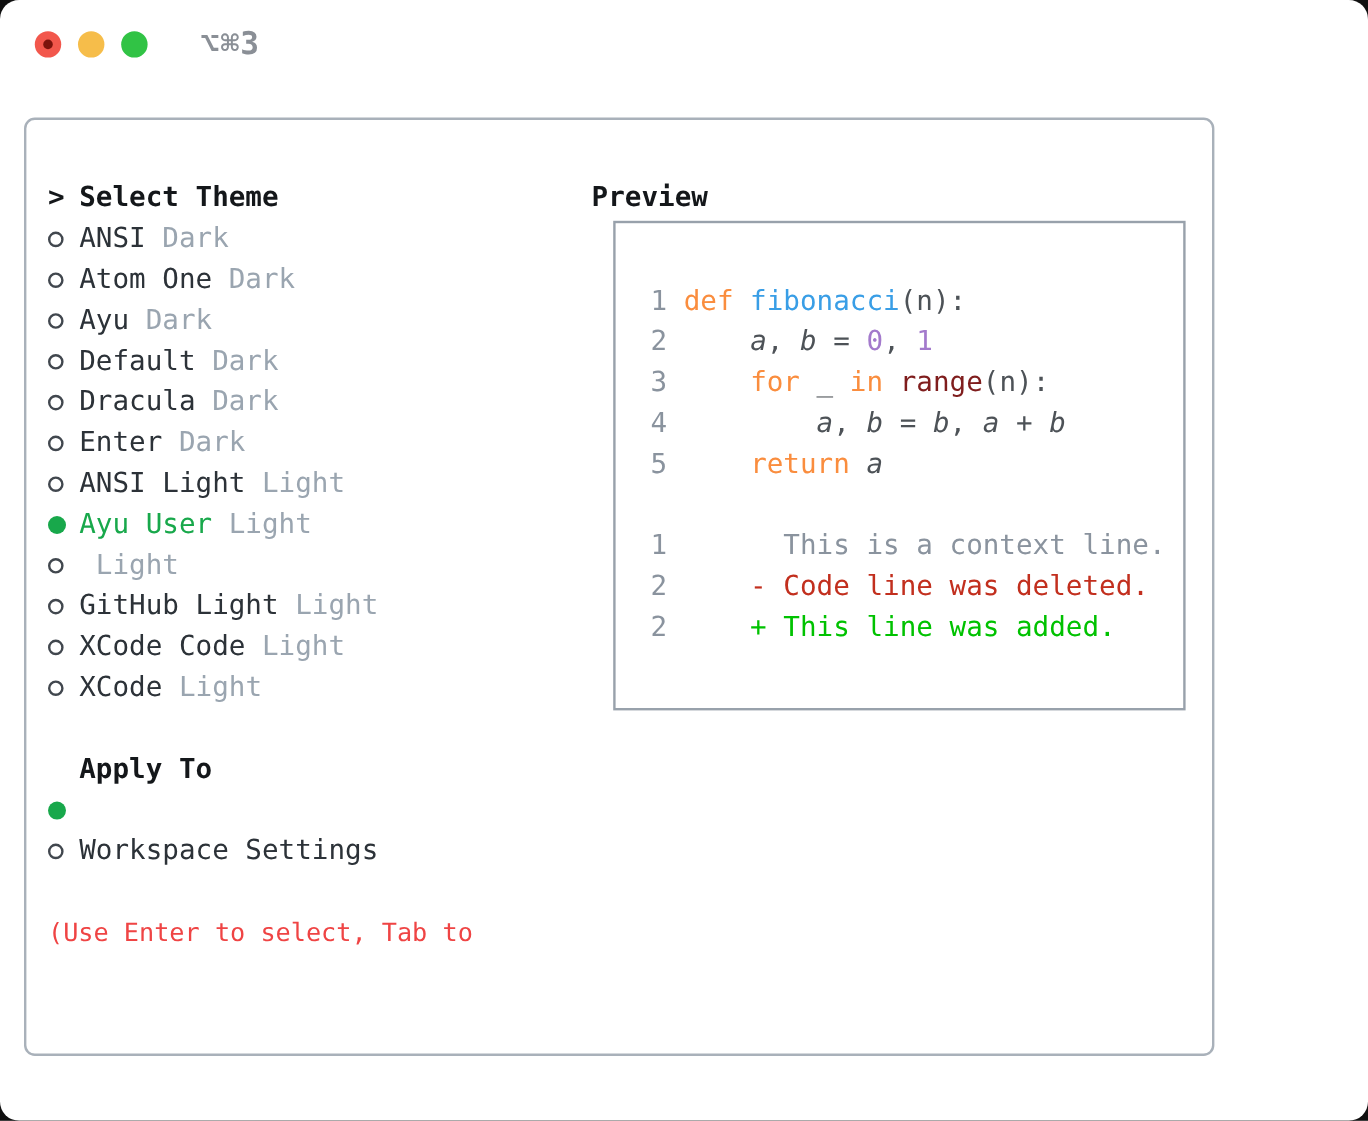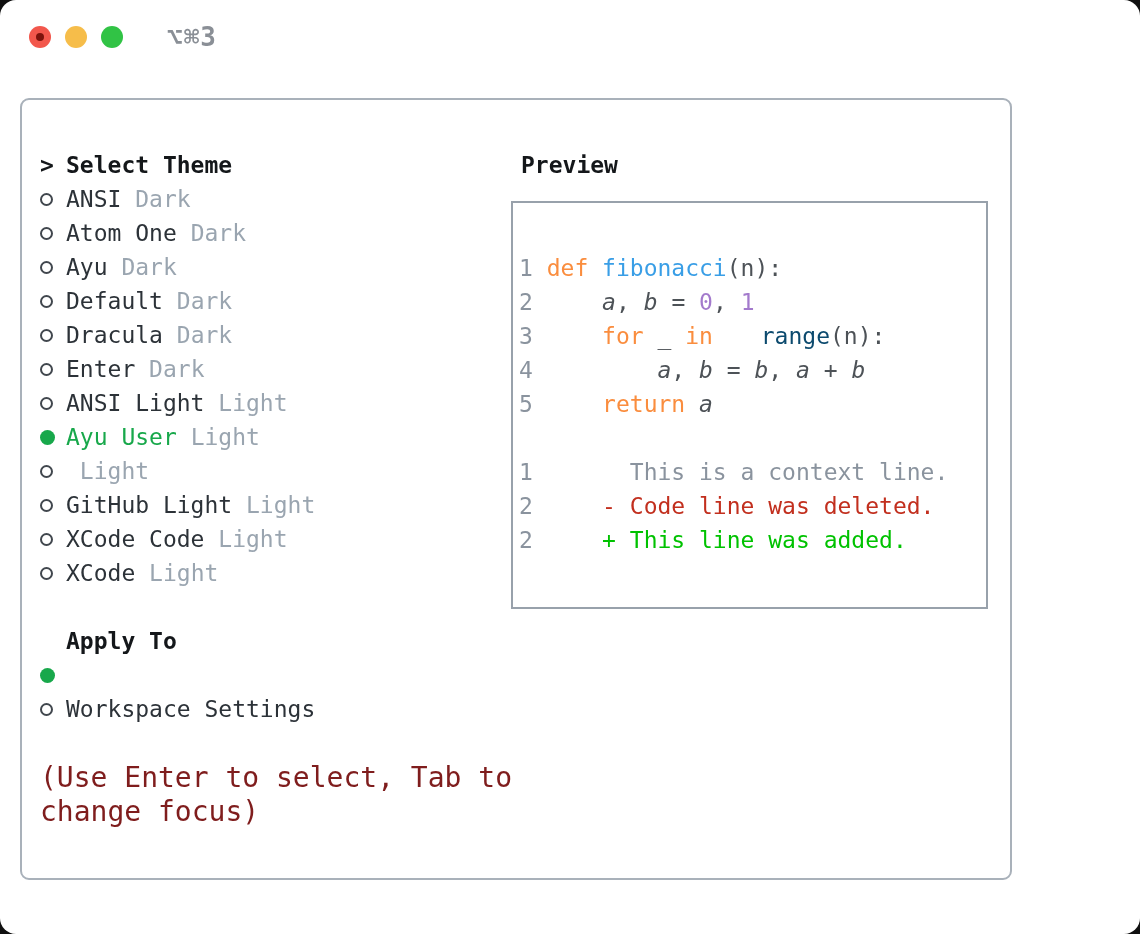--- a/index.html
+++ b/index.html
@@ -30,35 +30,35 @@
   .marker { width:26px; display:flex; align-items:center; }
   .prefix { font-weight:bold; color:#14171a; }
   .hdr    { font-weight:bold; color:#14171a; }
   .circle { width:13px; height:13px; border:2px solid #41474e; border-radius:50%; }
   .row.selected .circle { width:15px; height:15px; border:none; background:#18a84b; }
   .name    { color:#2c3238; }
   .row.selected .name { color:#18a84b; }
   .variant { color:#9aa5b0; margin-left:1ch; }
   .spacer  { height:34px; }
   .help-line { height:34px; display:flex; align-items:center;
-               color:#7f1d1d; font-size:28px; white-space:pre; }
+               color:#ef4444; font-size:21px; white-space:pre; }
   
-  .preview-header { position:absolute; left:499px; top:48px; height:34px;
+  .preview-header { position:absolute; left:471px; top:48px; height:34px;
                     display:flex; align-items:center;
                     font-size:23px; font-weight:bold; color:#14171a; }
-  .preview-box { position:absolute; left:489px; top:101px; width:477px; height:408px;
-                 border:2px solid #98a1ab; background:#ffffff; overflow:hidden; }
+  .preview-box { position:absolute; left:489px; top:84px; width:477px; height:408px;
+                 border:2px solid #98a1ab; background:#ffffff; overflow:hidden;padding-left:23px; }
   .codepane { padding:48px 4px 0 6px; }
   .pline { height:34px; line-height:34px; font-size:23px; white-space:pre; }
   .tk-ln  { color:#8a939e; }
   .tk-fg  { color:#4d5257; }
   .tk-kw  { color:#fa8d3e; }
   .tk-fn  { color:#399ee6; }
   .tk-num { color:#a37acc; }
-  .tk-rng { color:#0c4a6e;margin-left:34px; }
+  .tk-rng { color:#7f1d1d; }
   .tk-var { color:#4d5257; font-style:italic; }
   .tk-ctx { color:#8a939e; }
   .tk-del { color:#c22f1e; }
   .tk-add { color:#00c200;margin-top:32px; }
 </style>
 </head>
 <body>
 
 <div class="window">
 
@@ -143,21 +143,20 @@
   </div>
           <div class="row">
     <span class="marker"><span class="circle"></span></span>
     <span class="name">Workspace Settings</span>
   </div>
         </div>
 
       <div class="spacer"></div>
 
       <div class="help-line">(Use Enter to select, Tab to</div>
-      <div class="help-line">change focus)</div>
     </div>
 
     <div class="preview-header">Preview</div>
 
     <div class="preview-box">
       <div class="codepane" id="codepane">
           <div class="pline"><span class="tk-ln">1 </span><span class="tk-kw">def </span><span class="tk-fn">fibonacci</span><span class="tk-fg">(n):</span></div>
           <div class="pline"><span class="tk-ln">2</span><span class="tk-fg">     </span><span class="tk-var">a</span><span class="tk-fg">, </span><span class="tk-var">b</span><span class="tk-fg"> = </span><span class="tk-num">0</span><span class="tk-fg">, </span><span class="tk-num">1</span></div>
           <div class="pline"><span class="tk-ln">3</span><span class="tk-fg">     </span><span class="tk-kw">for</span><span class="tk-fg"> _ </span><span class="tk-kw">in</span><span class="tk-fg"> </span><span class="tk-rng">range</span><span class="tk-fg">(n):</span></div>
           <div class="pline"><span class="tk-ln">4</span><span class="tk-fg">         </span><span class="tk-var">a</span><span class="tk-fg">, </span><span class="tk-var">b</span><span class="tk-fg"> = </span><span class="tk-var">b</span><span class="tk-fg">, </span><span class="tk-var">a</span><span class="tk-fg"> + </span><span class="tk-var">b</span></div>

